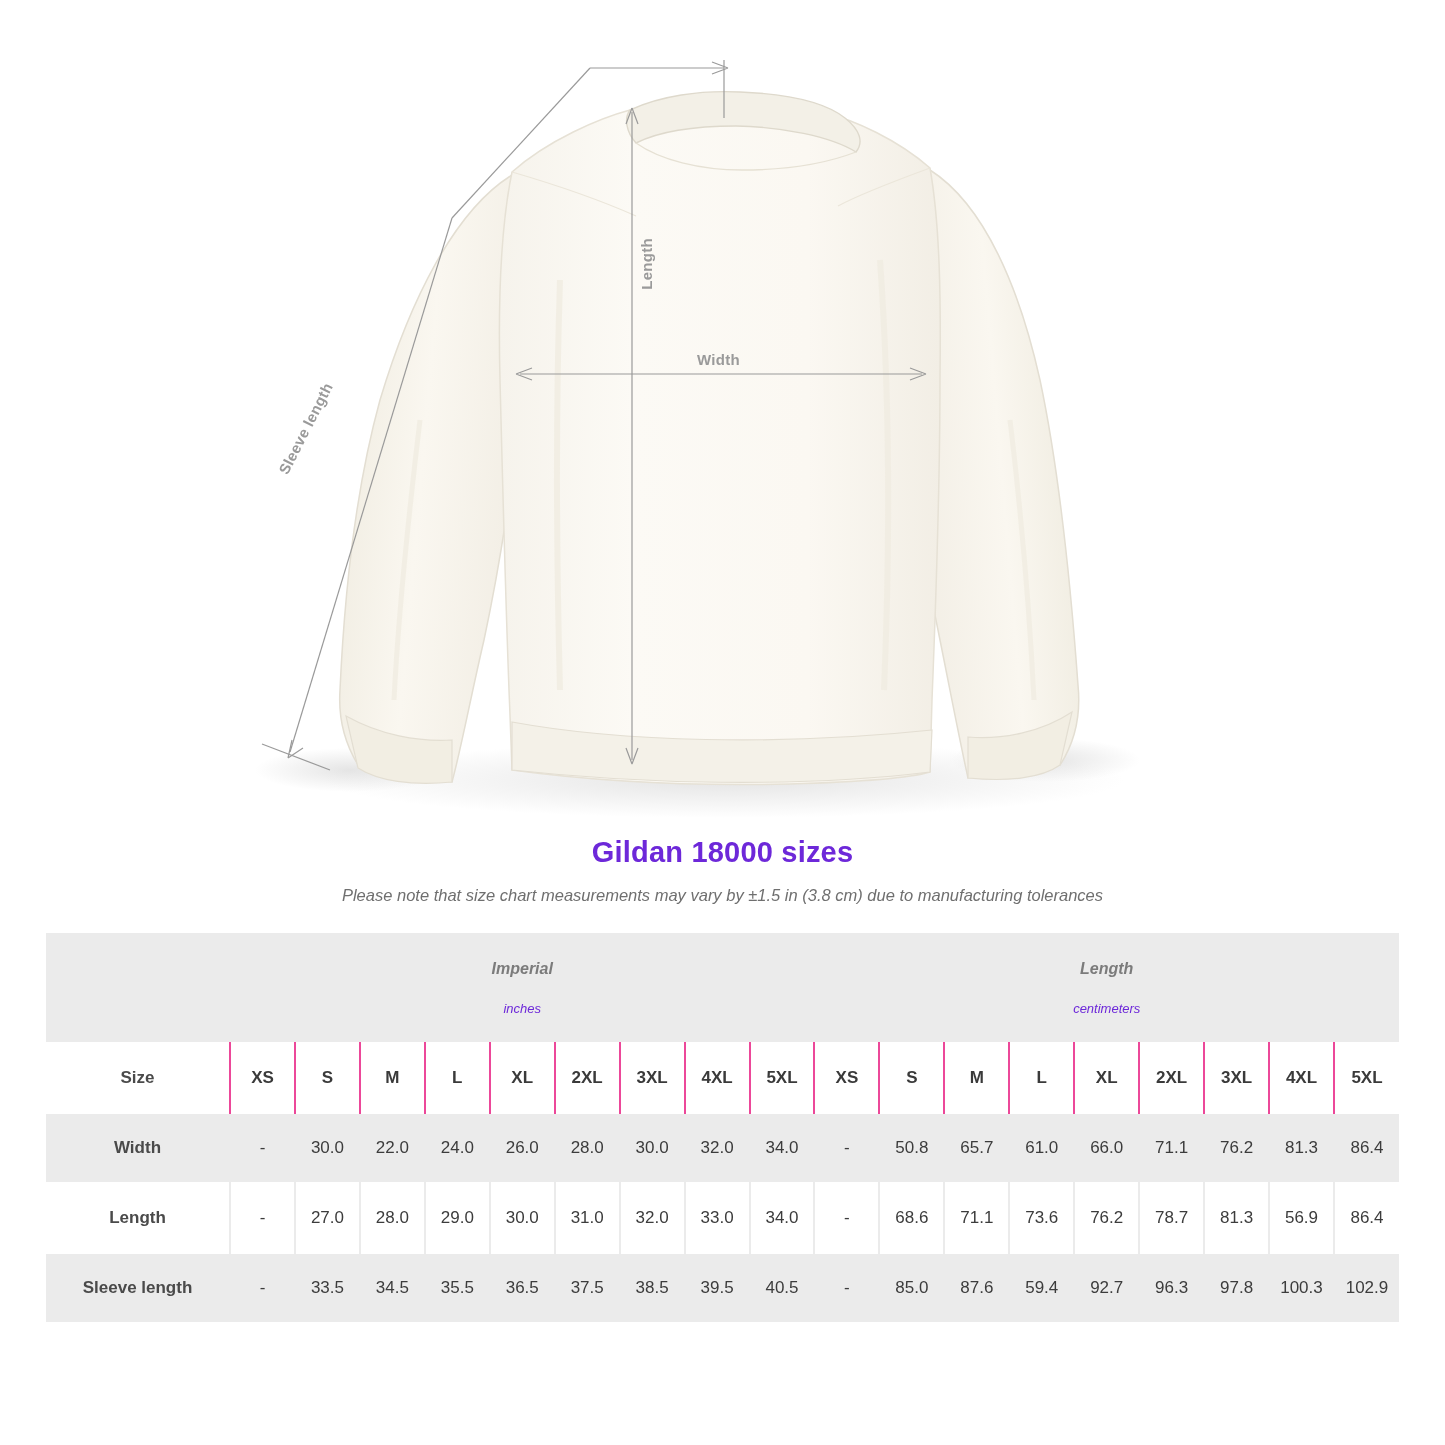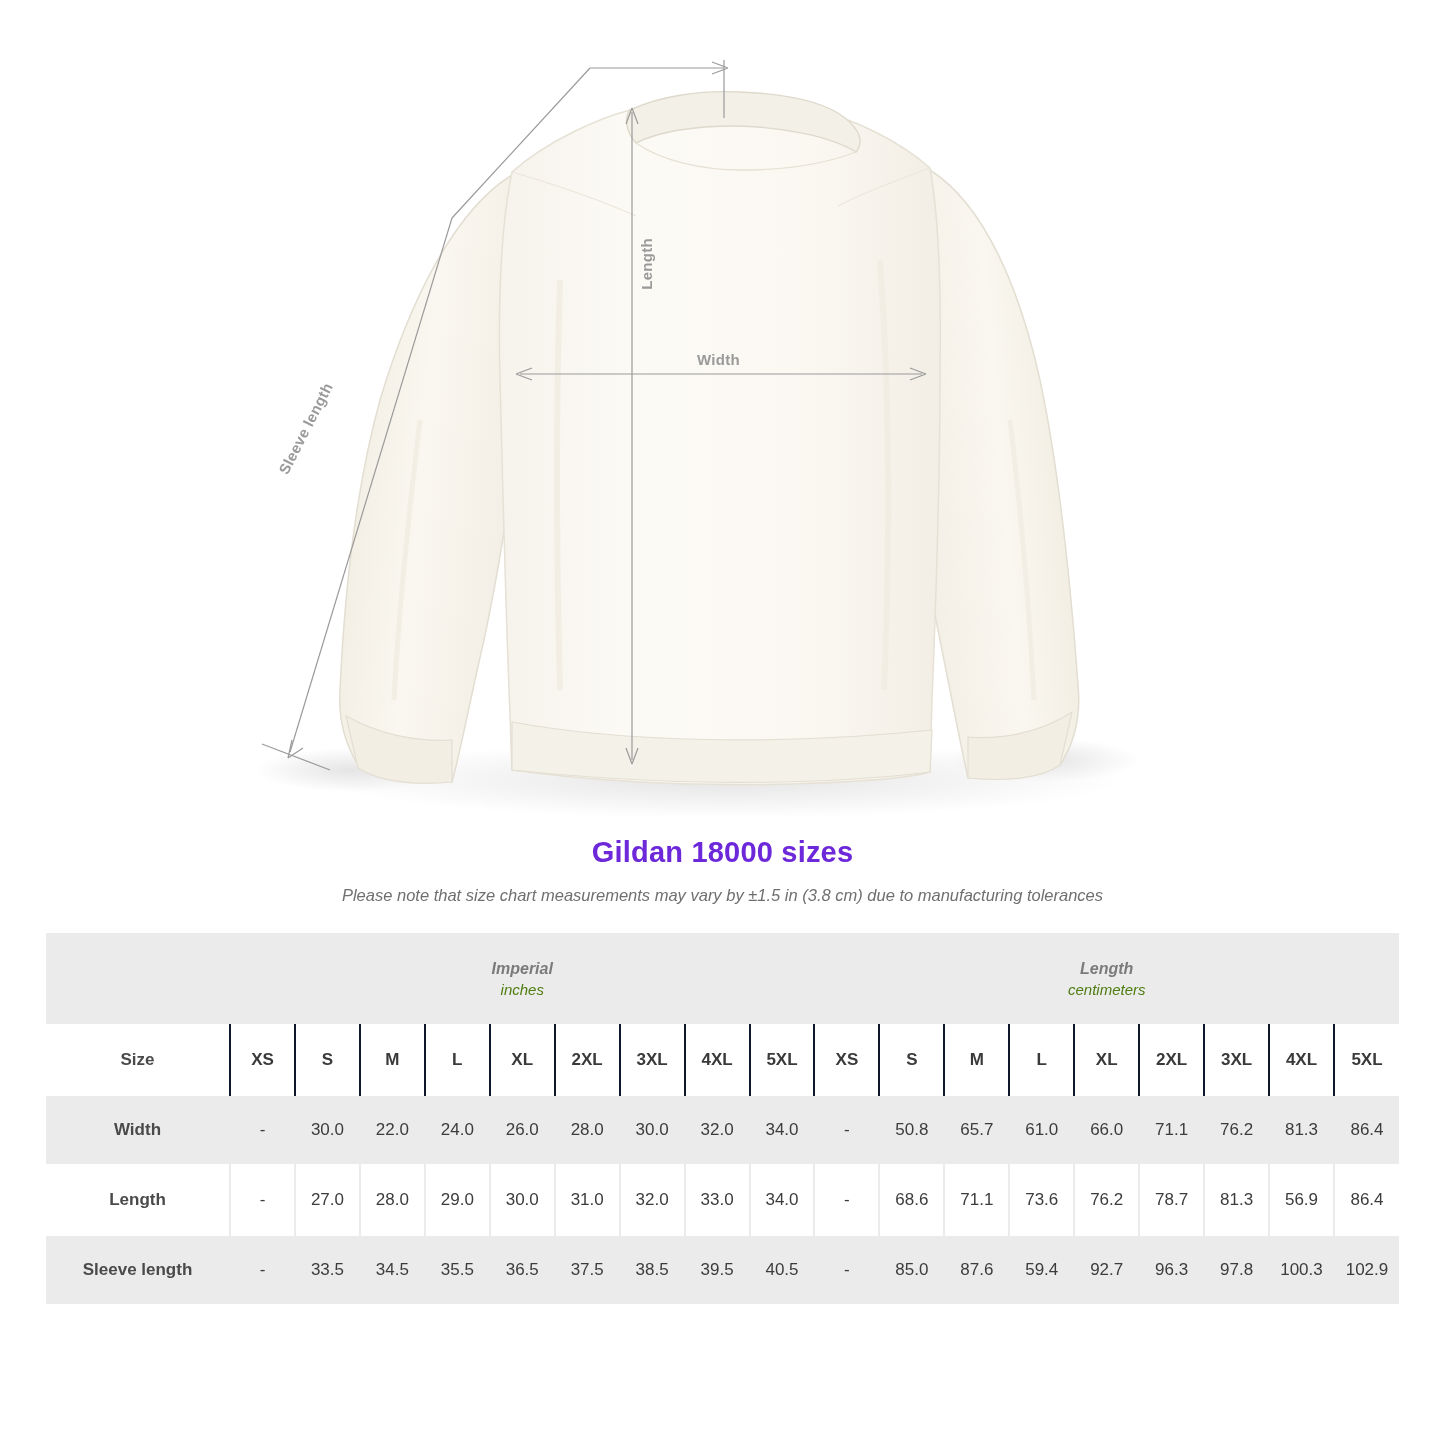--- a/index.html
+++ b/index.html
@@ -88,33 +88,33 @@
     border: none;
   }
   .unit-name {
     font-size: 16px;
     font-weight: bold;
     font-style: italic;
     color: #7b7b7b;
     line-height: 1.25;
   }
   .unit-sub {
-    font-size: 15px;
+    font-size: 13px;
     font-style: italic;
-    color: #4d7c0f;
-    margin-top: 2px;
+    color: #6d28d9;
+    margin-top: 22px;
   }
   .hdr td {
     background: #ffffff;
     text-align: center;
     font-size: 17px;
     font-weight: bold;
     color: #3a3a3a;
     padding: 24px 0;
-    border-right: 2px solid #0f172a;
+    border-right: 2px solid #ec4899;
   }
   .hdr td:last-child { border-right: none; }
   .hdr td.rowhead { font-size: 17px; }
   tbody td {
     text-align: center;
     font-size: 17px;
     color: #3c3c3c;
     padding: 24px 0;
     border-right: 2px solid #ebebeb;
     border-top: 2px solid #ffffff;

